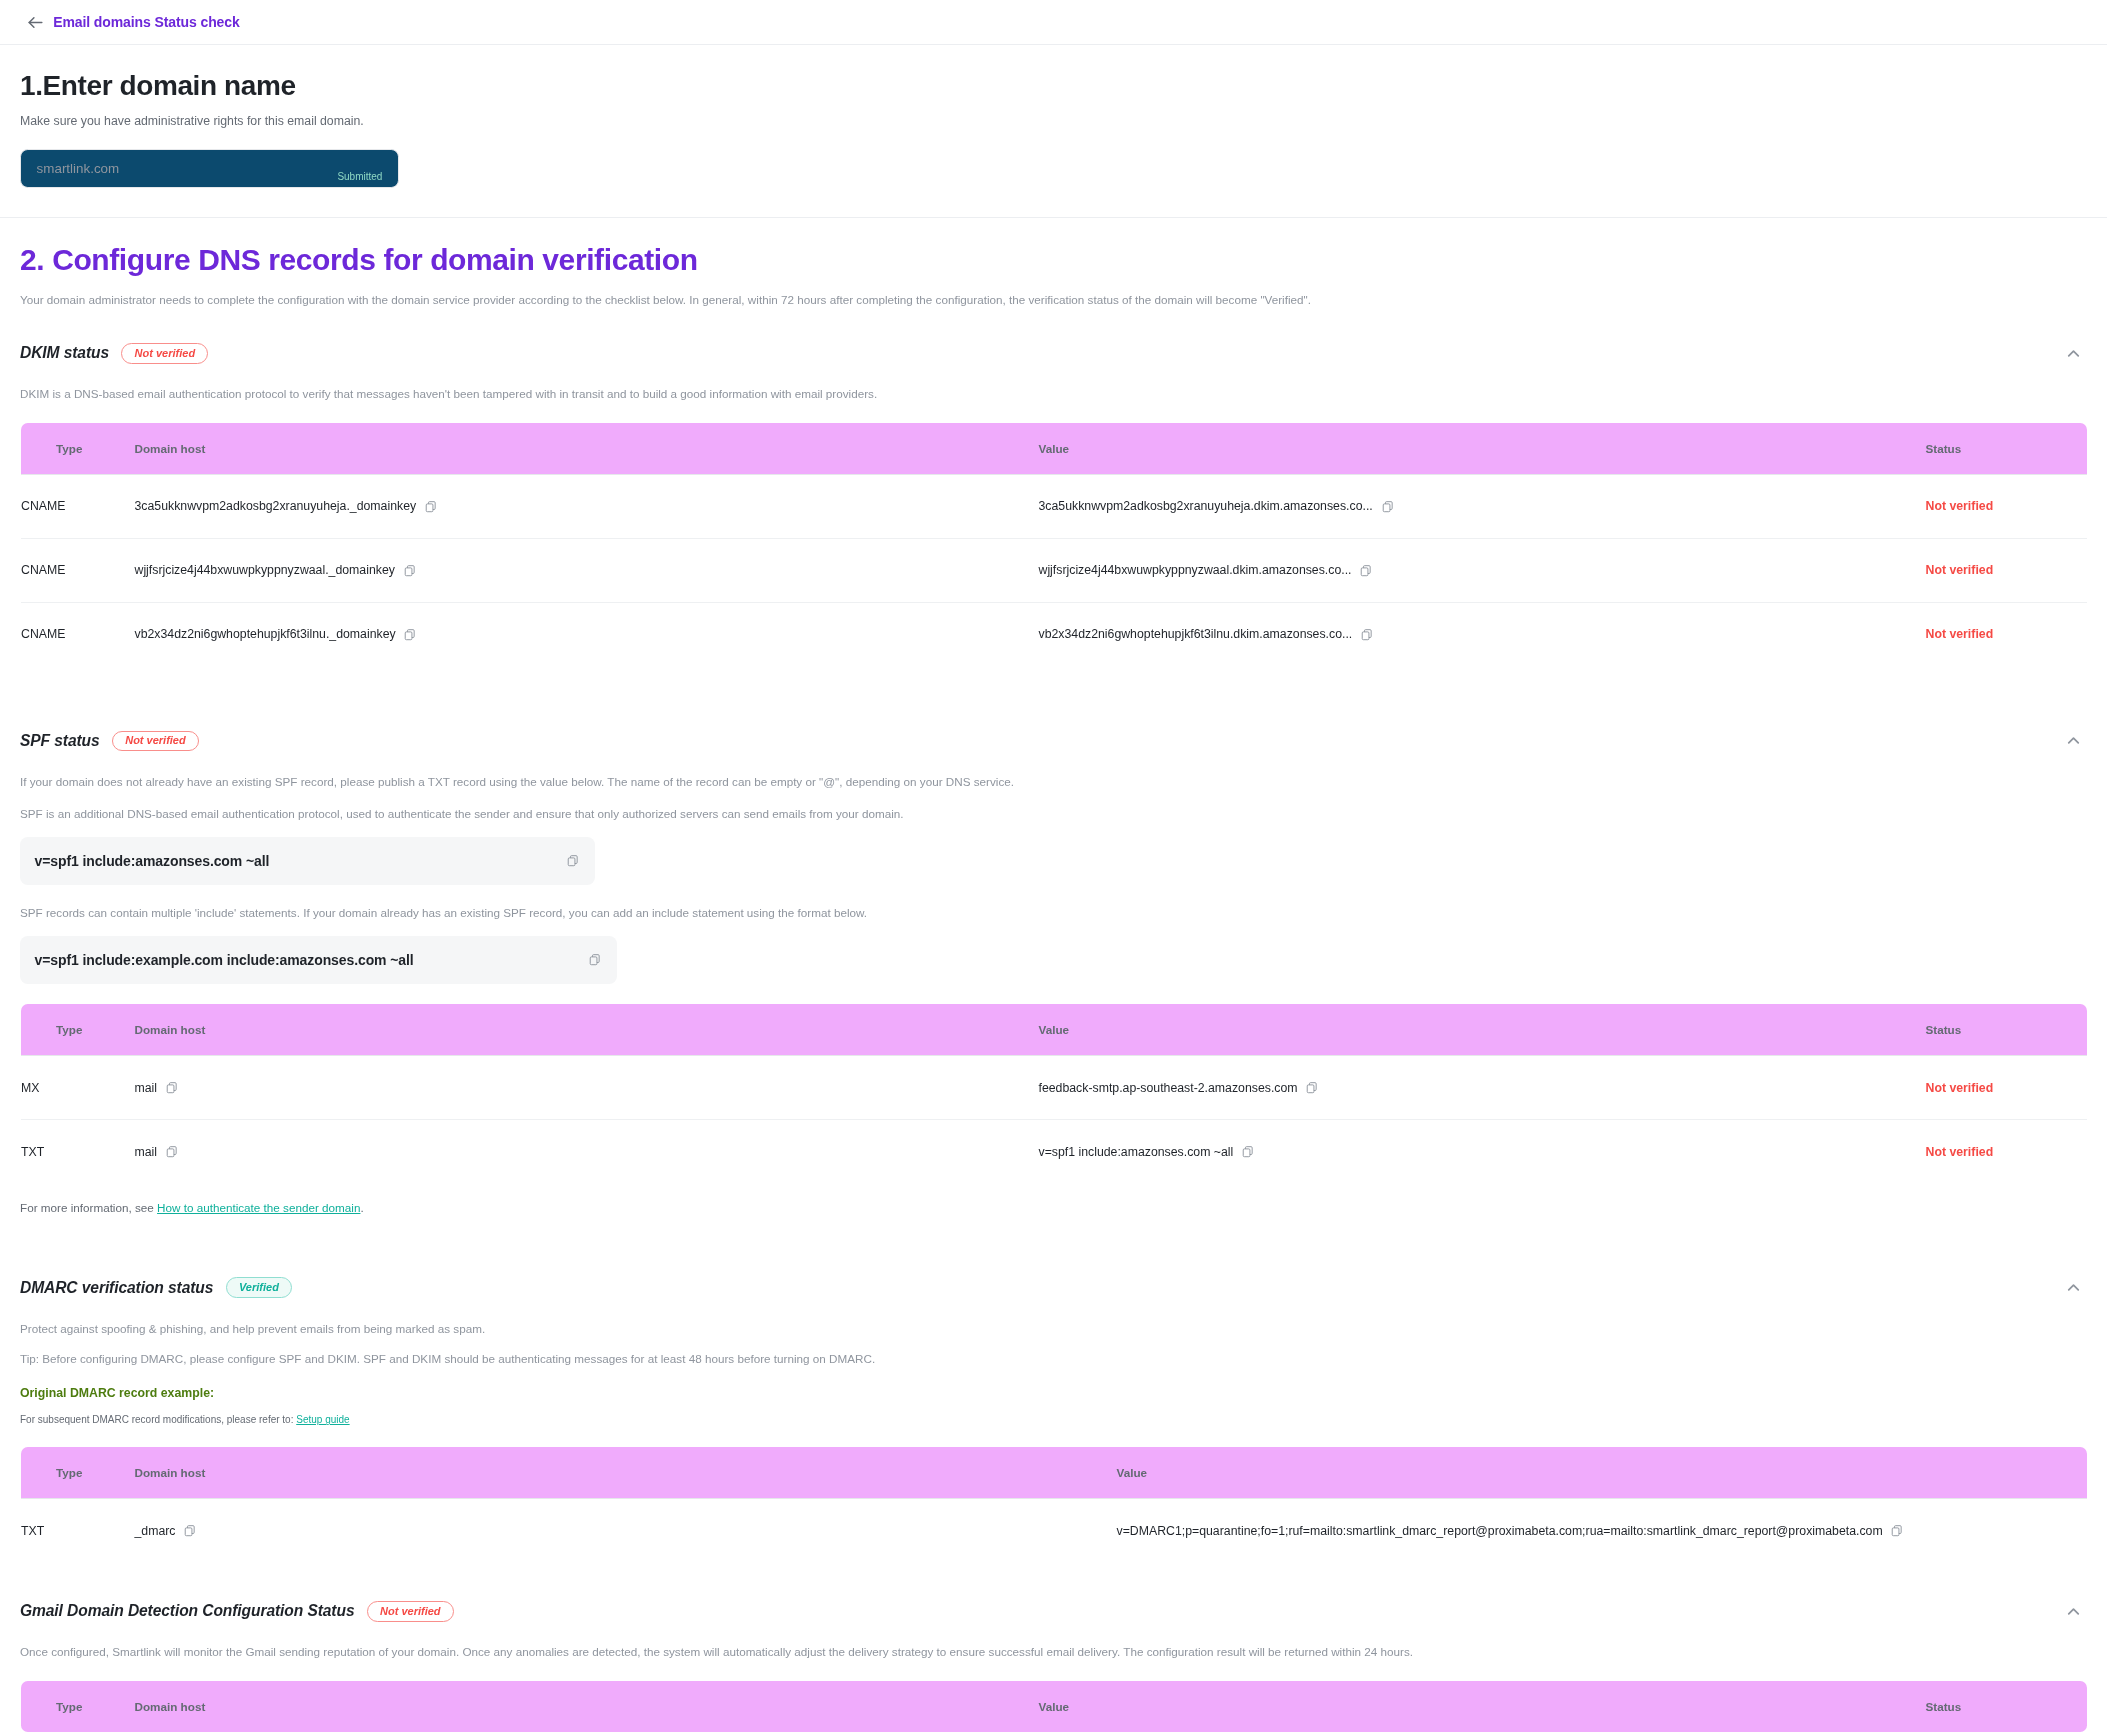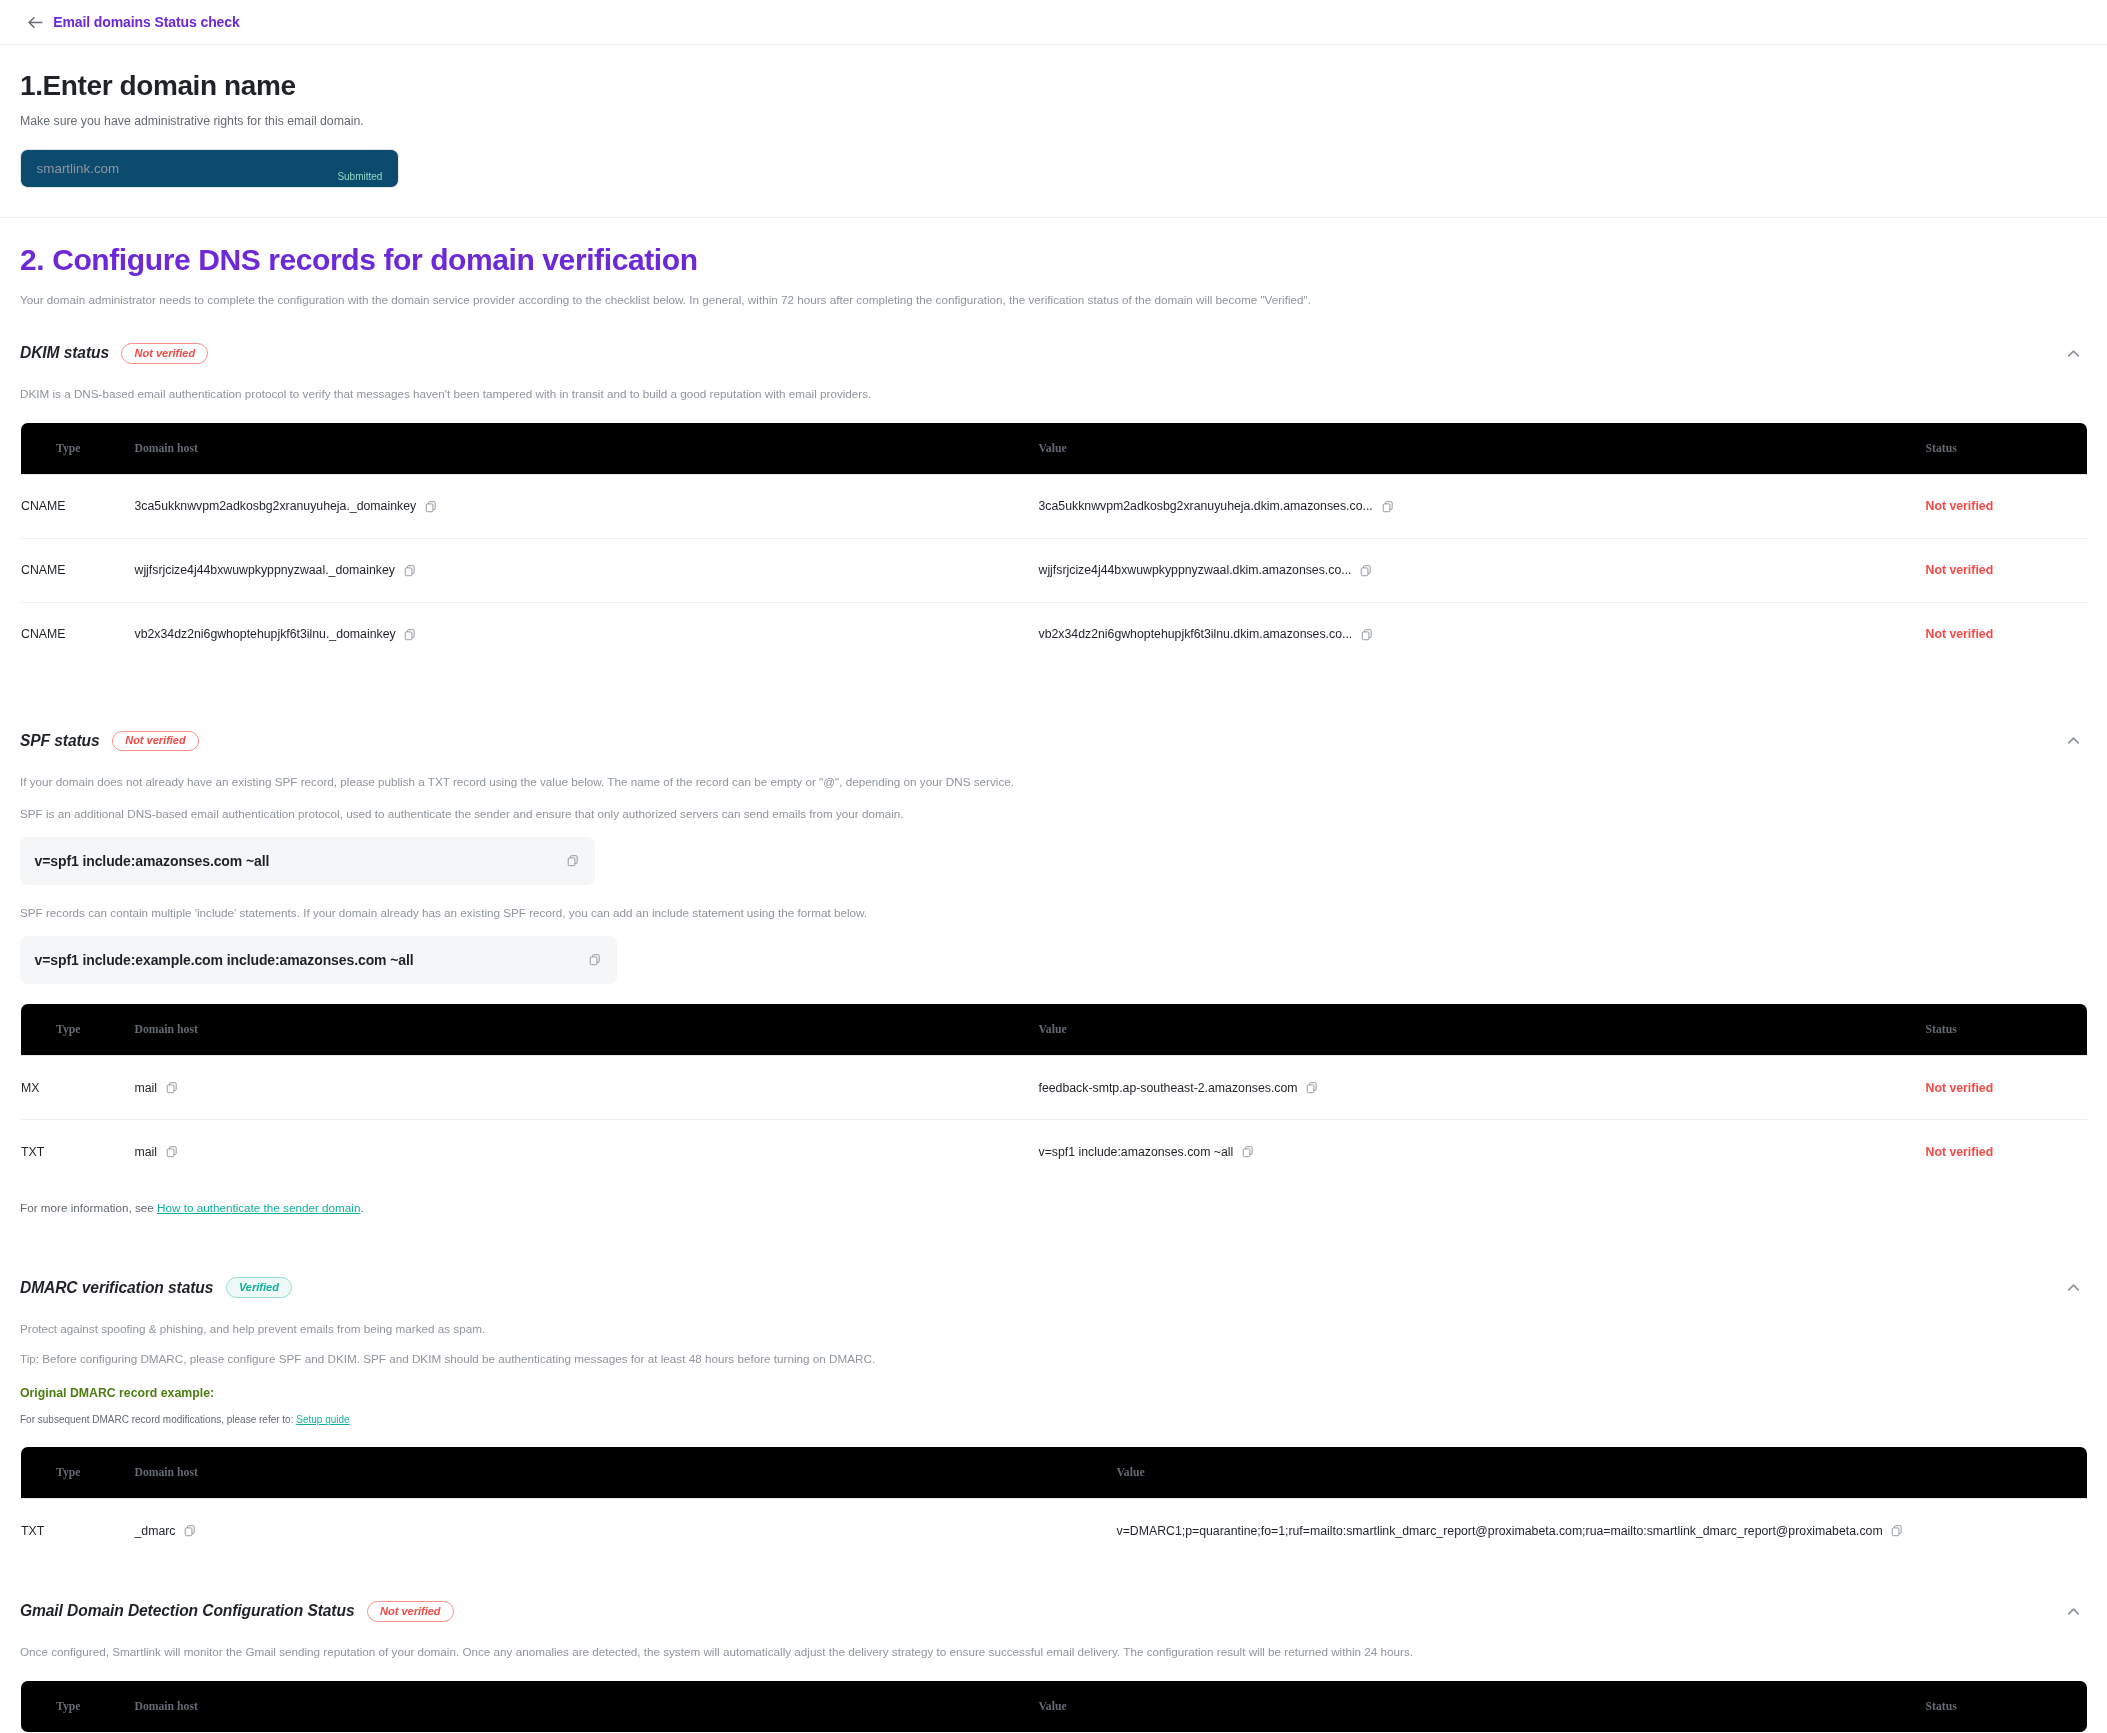--- a/index.html
+++ b/index.html
@@ -180,21 +180,21 @@
   
   .rec-table {
     margin-top: 19px;
     width: 100%;
     border: 1.1px solid #e6e8eb;
     border-radius: 7.8px;
     overflow: hidden;
     border-collapse: collapse;
     table-layout: fixed;
   }
-  .rec-table thead tr { background: #000000; font-family: Liberation Serif, serif; }
+  .rec-table thead tr { background: #f0abfc; }
   .rec-table th {
     text-align: left;
     font-size: 11.7px;
     font-weight: 700;
     color: #646a73;
     padding: 19px 0 19px 0;
     border-bottom: 1.1px solid #e6e8eb;
   }
   .rec-table td {
     font-size: 12.3px;
@@ -258,21 +258,21 @@
   <div class="status-block" style="margin-top:32px;">
     <div class="status-head">
       <h2>DKIM status</h2>
       <span class="badge badge-not">Not verified</span>
       <span class="collapse-toggle">
         <svg viewBox="0 0 24 24" fill="none" stroke="#8f959e" stroke-width="2.2" stroke-linecap="round" stroke-linejoin="round">
           <polyline points="6,15 12,9 18,15"></polyline>
         </svg>
       </span>
     </div>
-    <div class="block-desc">DKIM is a DNS-based email authentication protocol to verify that messages haven't been tampered with in transit and to build a good reputation with email providers.</div>
+    <div class="block-desc">DKIM is a DNS-based email authentication protocol to verify that messages haven't been tampered with in transit and to build a good information with email providers.</div>
 
     <table class="rec-table">
       <thead>
         <tr>
           <th class="col-type">Type</th>
           <th class="col-host">Domain host</th>
           <th class="col-value">Value</th>
           <th class="col-status">Status</th>
         </tr>
       </thead>

